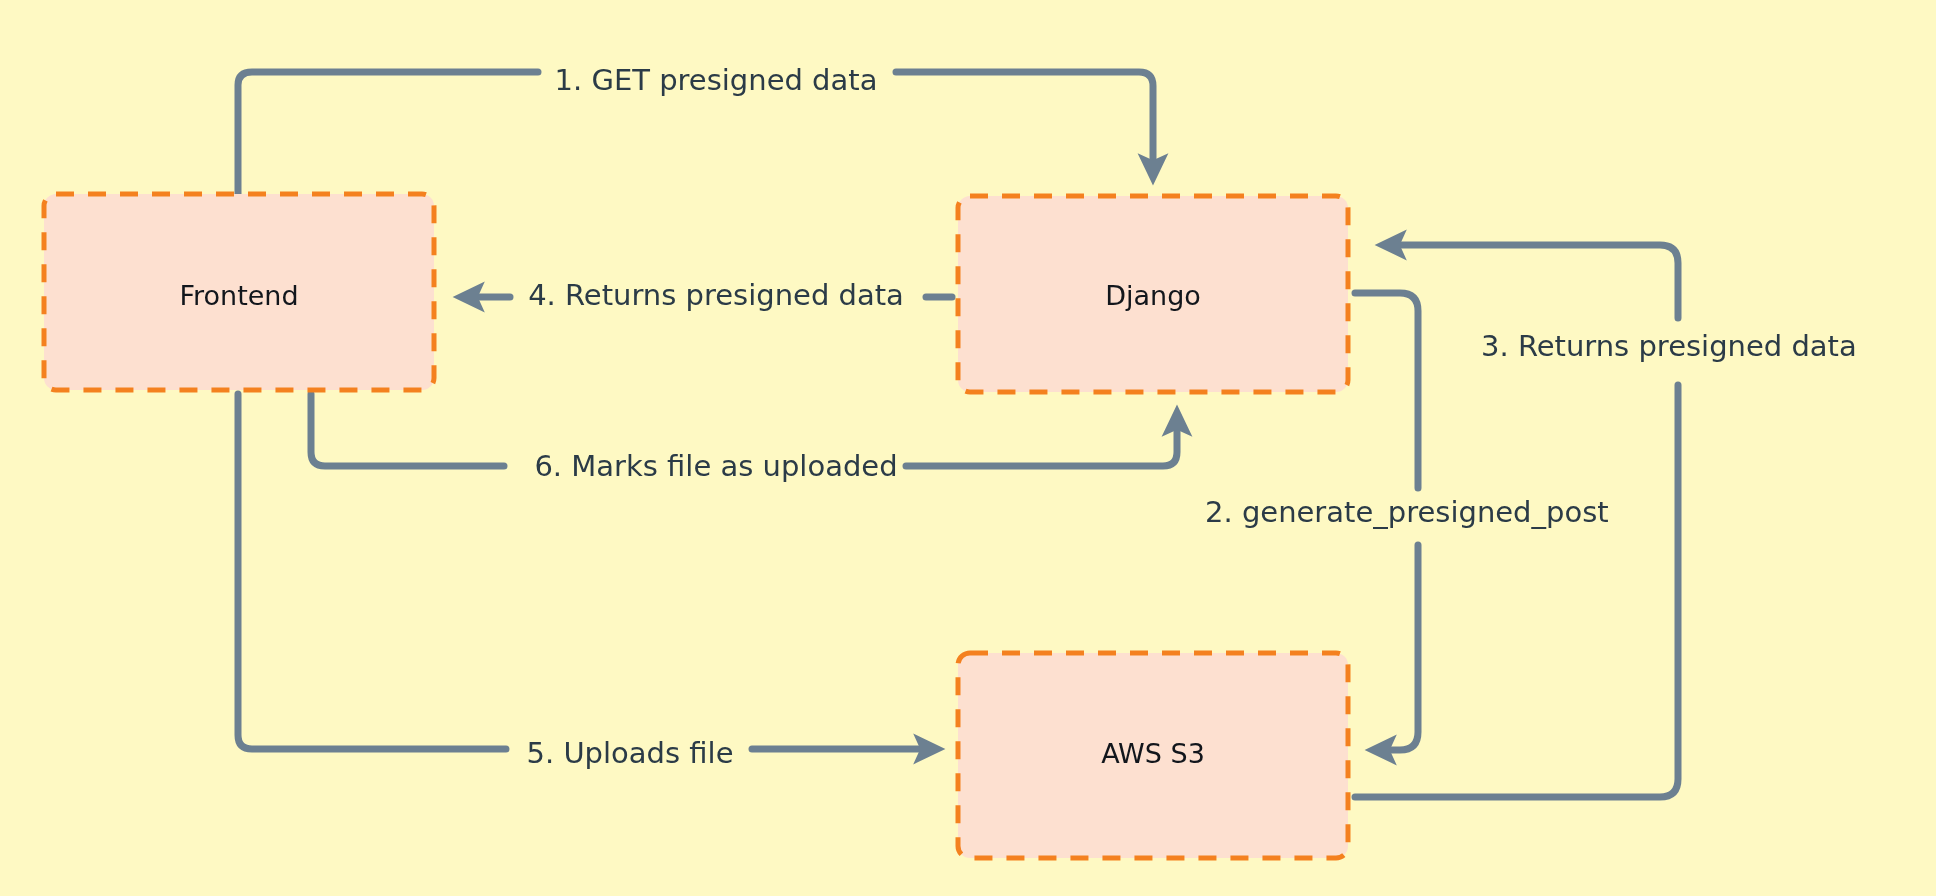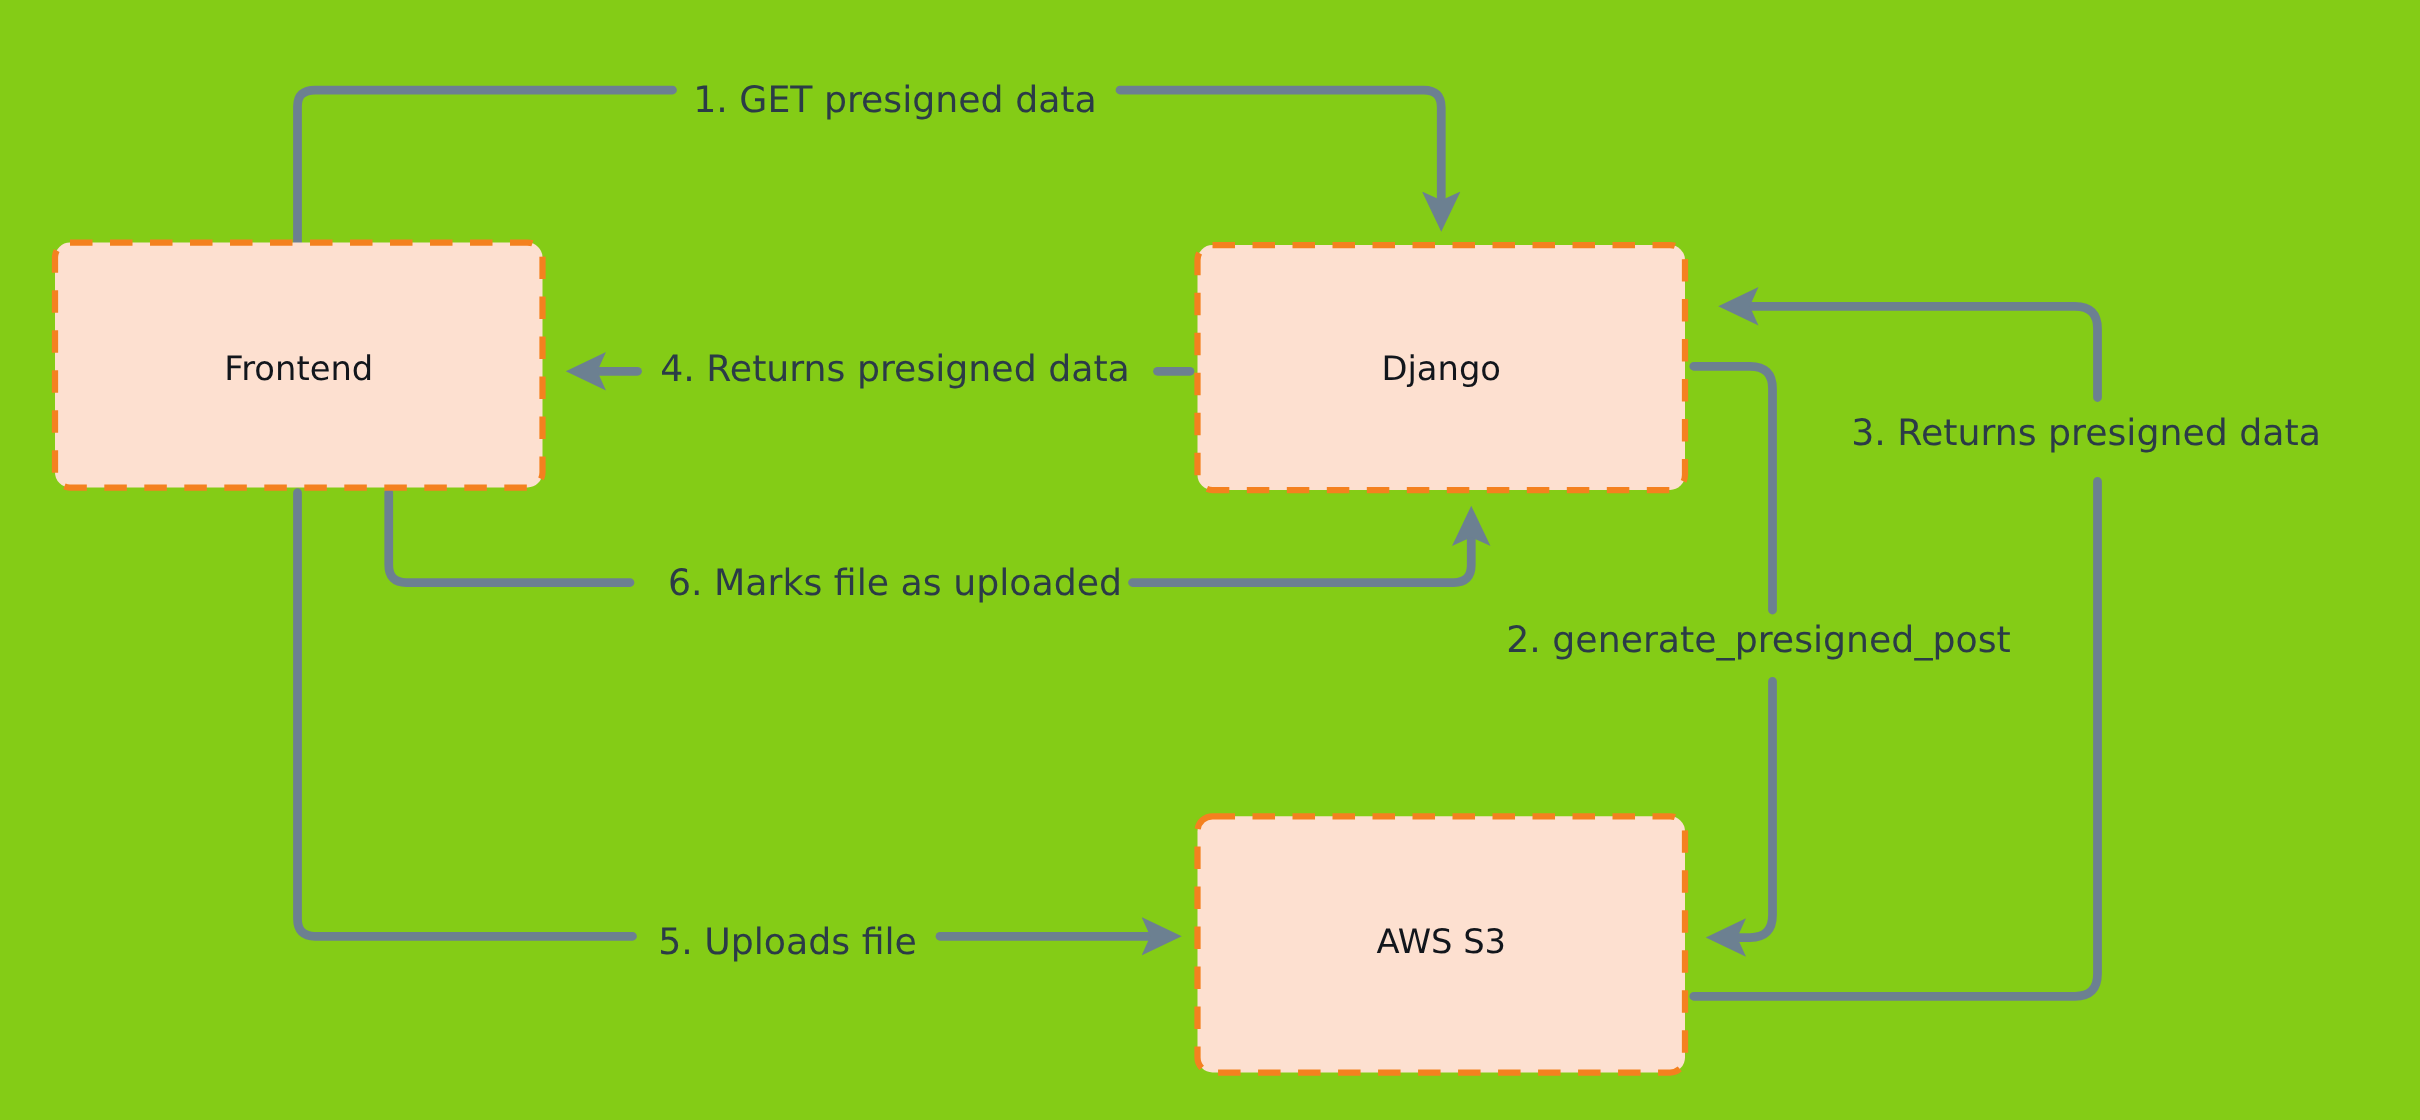--- a/index.html
+++ b/index.html
@@ -10,21 +10,21 @@
   body {
     width: 1936px;
     height: 896px;
     font-family: "DejaVu Sans", sans-serif;
     overflow: hidden;
   }
   #diagram-root {
     position: relative;
     width: 1936px;
     height: 896px;
-    background: #84cc16;
+    background: #fef9c3;
   }
   svg.diagram-canvas {
     position: absolute;
     top: 0;
     left: 0;
     width: 1936px;
     height: 896px;
     display: block;
   }
   .node-rect {

